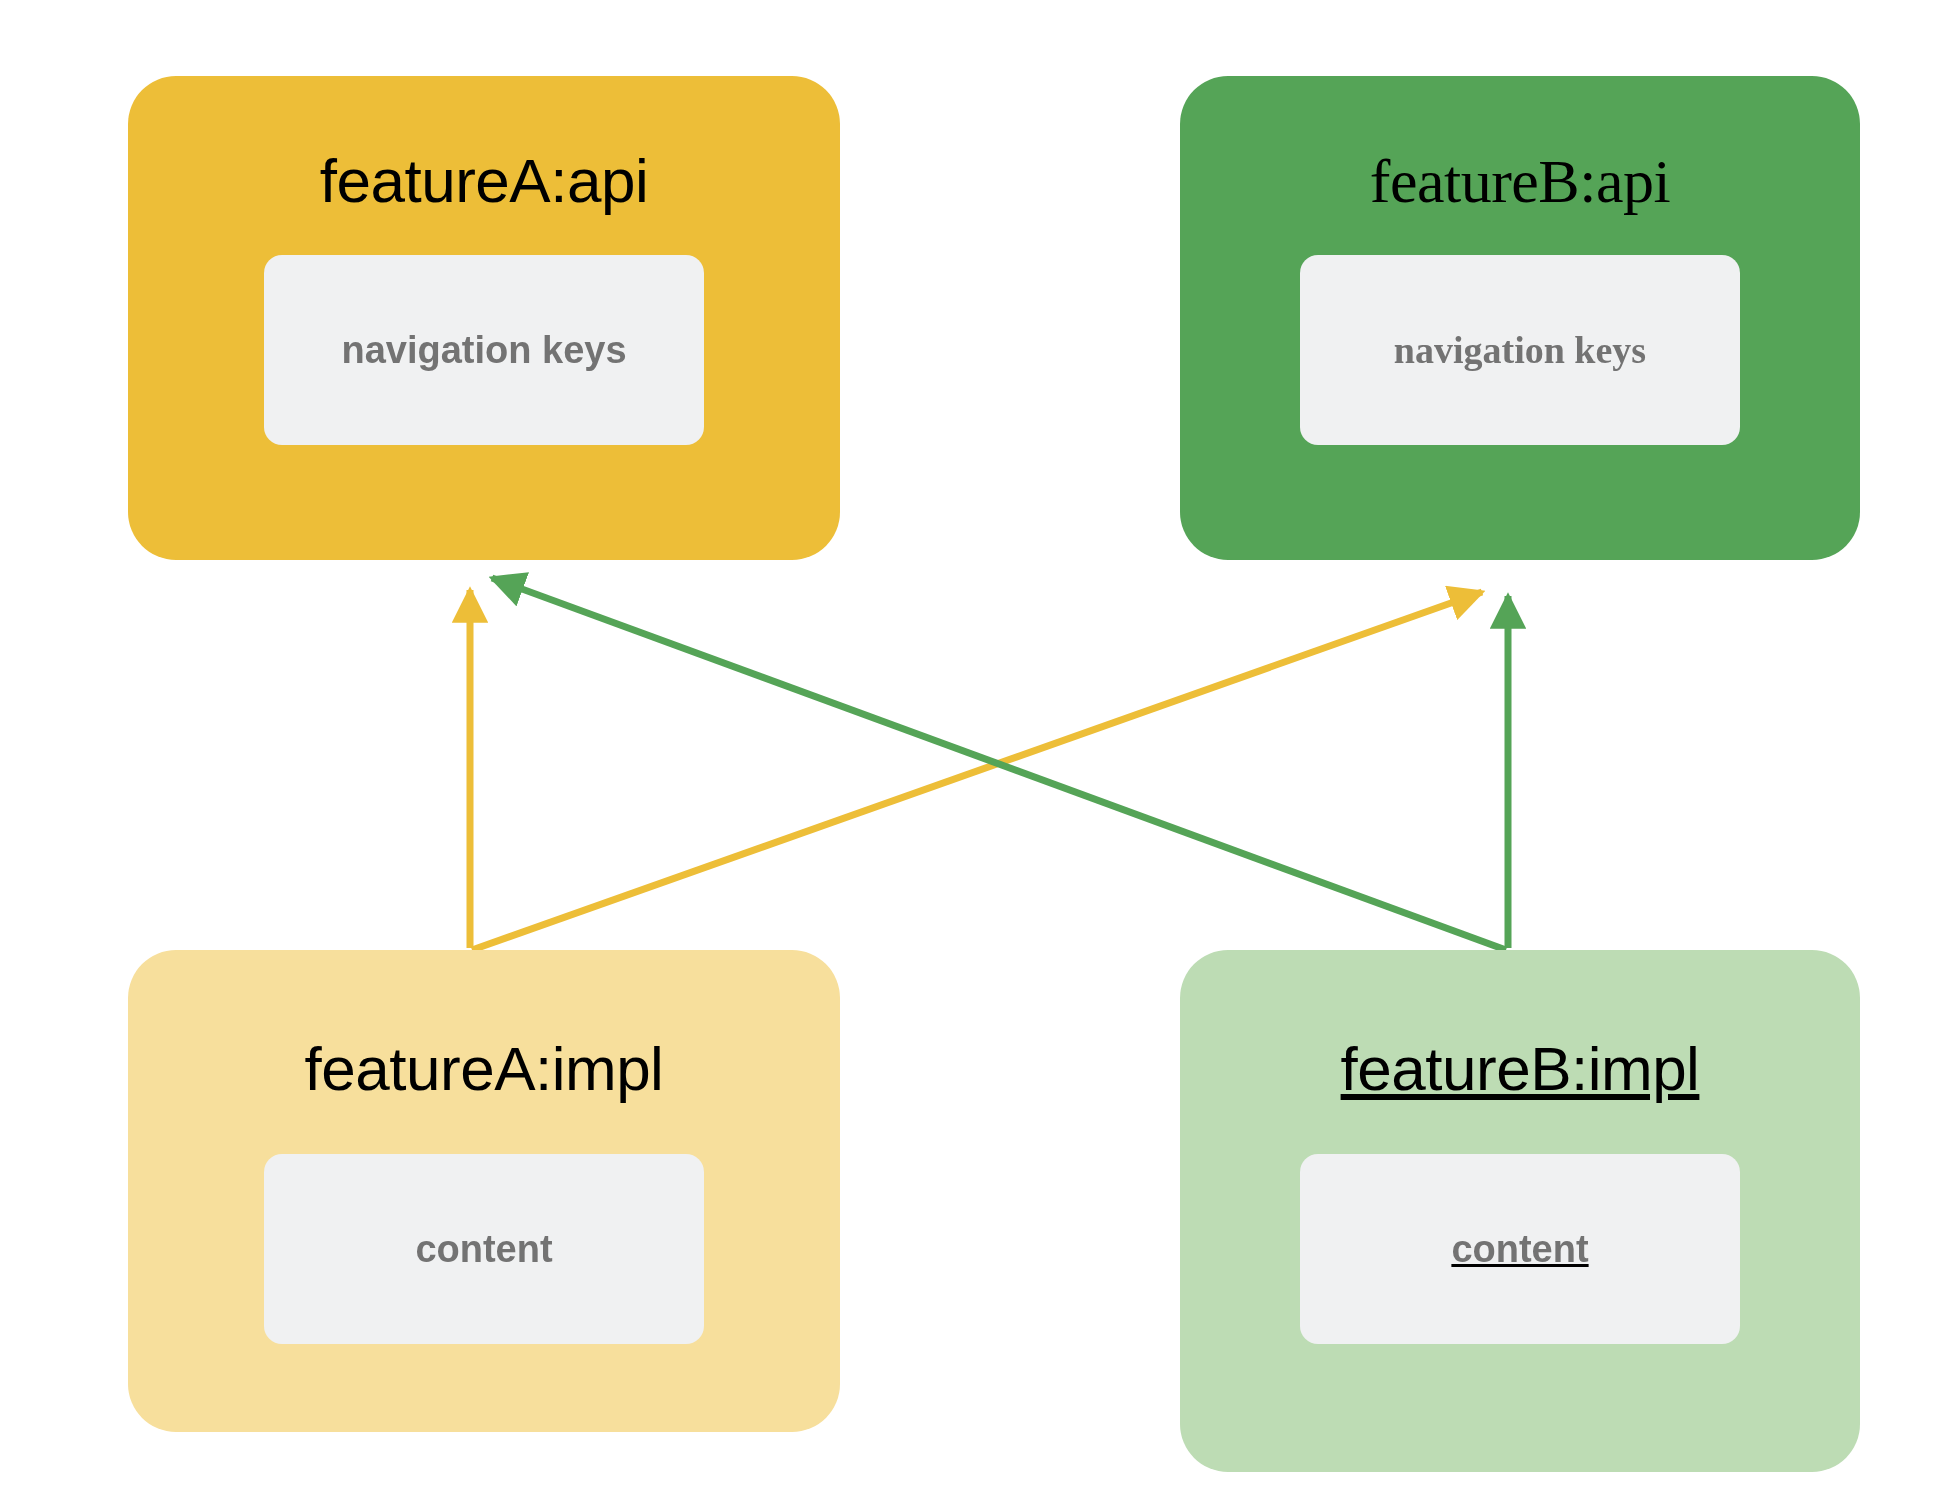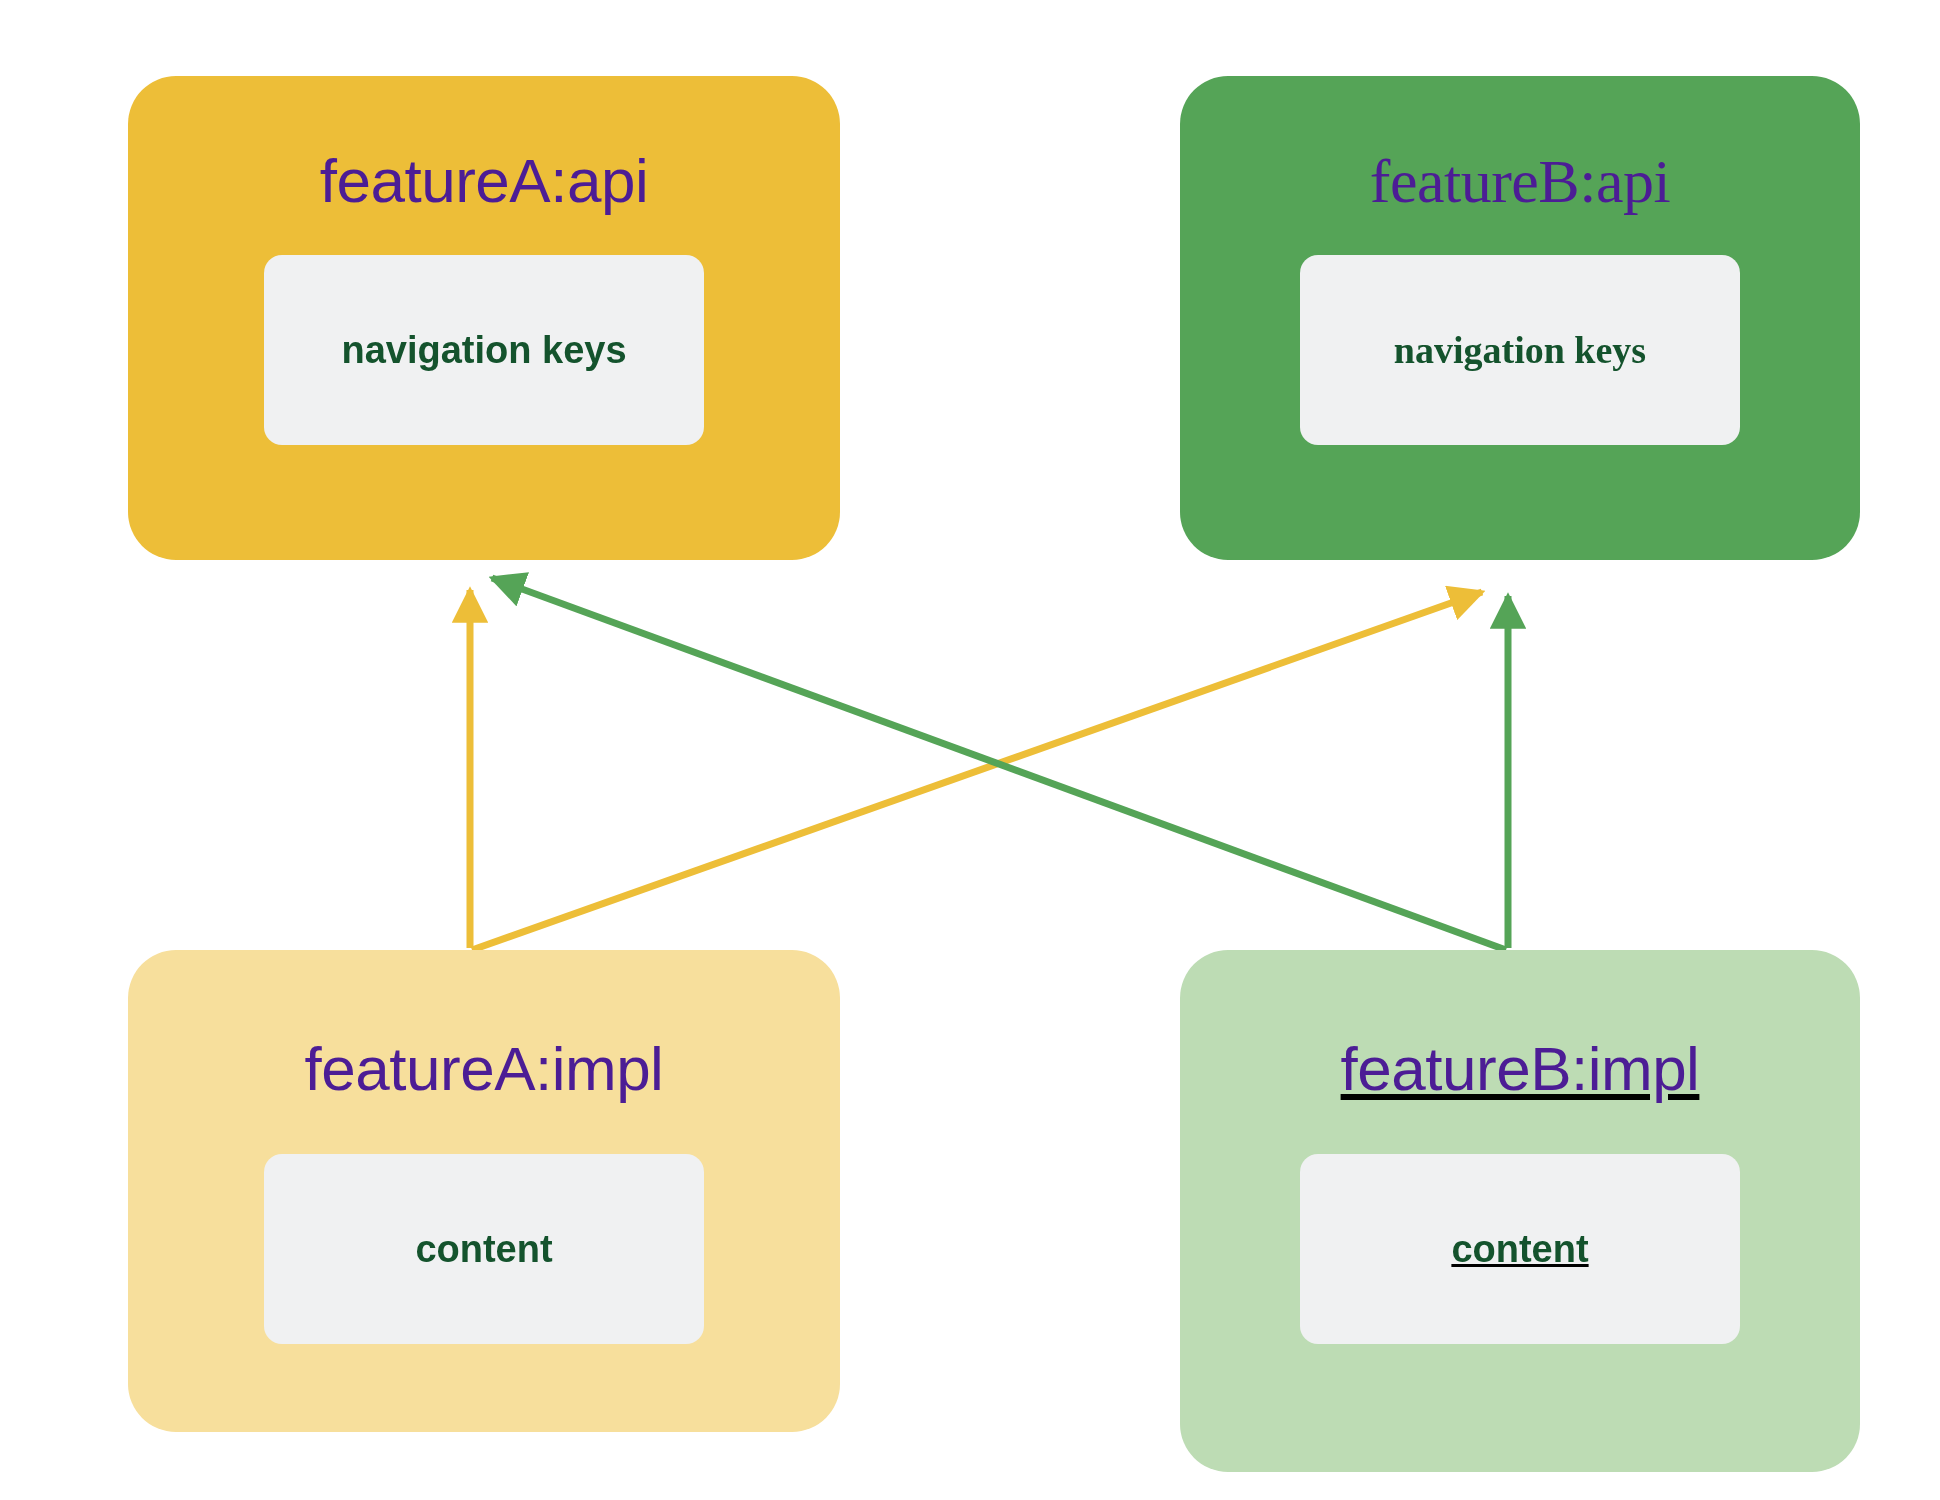--- a/index.html
+++ b/index.html
@@ -30,38 +30,38 @@
     position: absolute;
     box-sizing: border-box;
     border-radius: 48px;
     display: flex;
     flex-direction: column;
     align-items: center;
   }
   .node-title {
     font-size: 62px;
     font-weight: 400;
-    color: #4c1d95;
+    color: #000000;
     line-height: 1;
     letter-spacing: -0.5px;
     white-space: nowrap;
     text-align: center;
   }
   .inner-box {
     background: #f0f1f2;
     border-radius: 18px;
     display: flex;
     align-items: center;
     justify-content: center;
     box-sizing: border-box;
   }
   .inner-label {
     font-size: 38px;
     font-weight: 700;
-    color: #14532d;
+    color: #737373;
     line-height: 1;
     white-space: nowrap;
     text-align: center;
   }
 
   
   #node-feature-a-api   { left: 128px;  top: 76px;  width: 712px; height: 484px; background: #edbe38; }
   #node-feature-b-api   { left: 1180px; top: 76px;  width: 680px; height: 484px; background: #55a457; font-family: Liberation Serif, serif; }
   #node-feature-a-impl  { left: 128px;  top: 950px; width: 712px; height: 482px; background: #f7df9c; }
   #node-feature-b-impl  { left: 1180px; top: 950px; width: 680px; height: 522px; background: #bddcb4; text-decoration: underline; }

